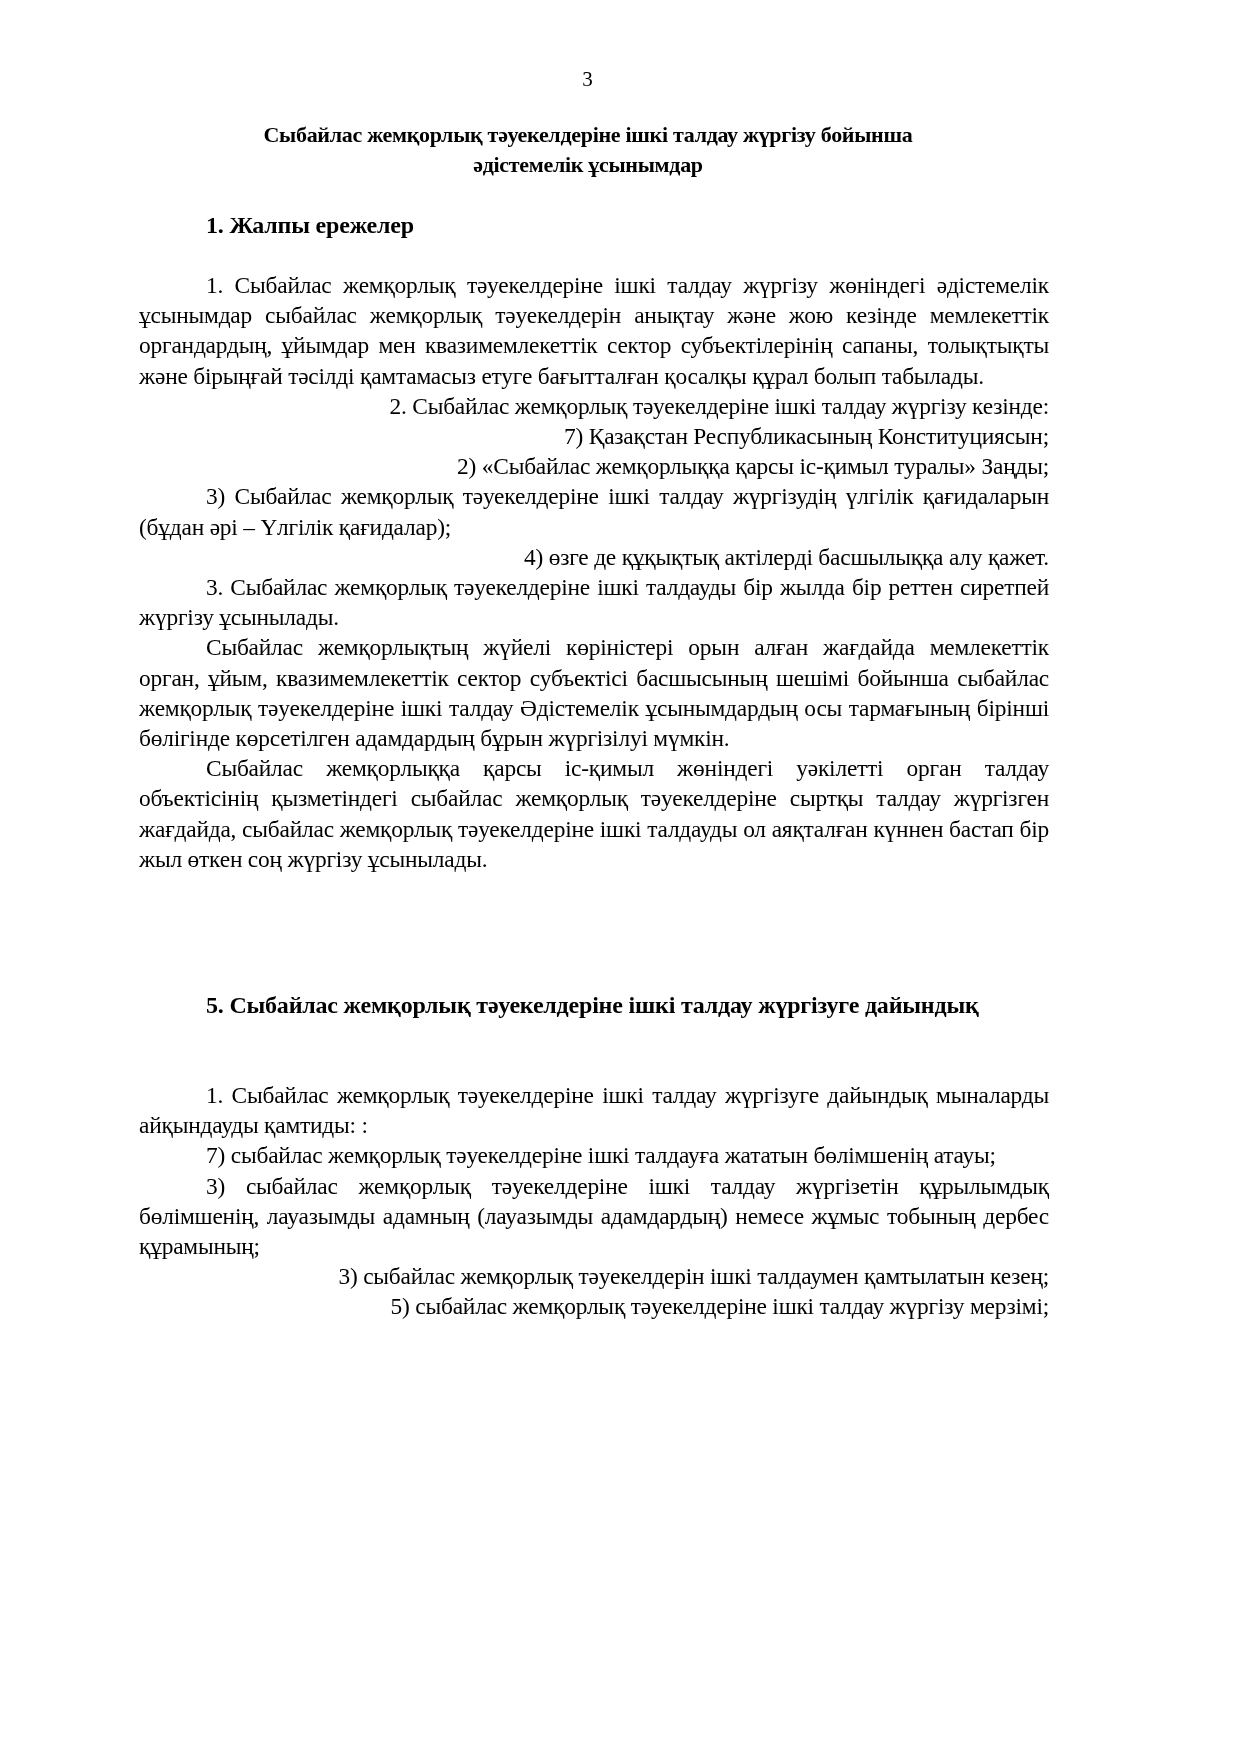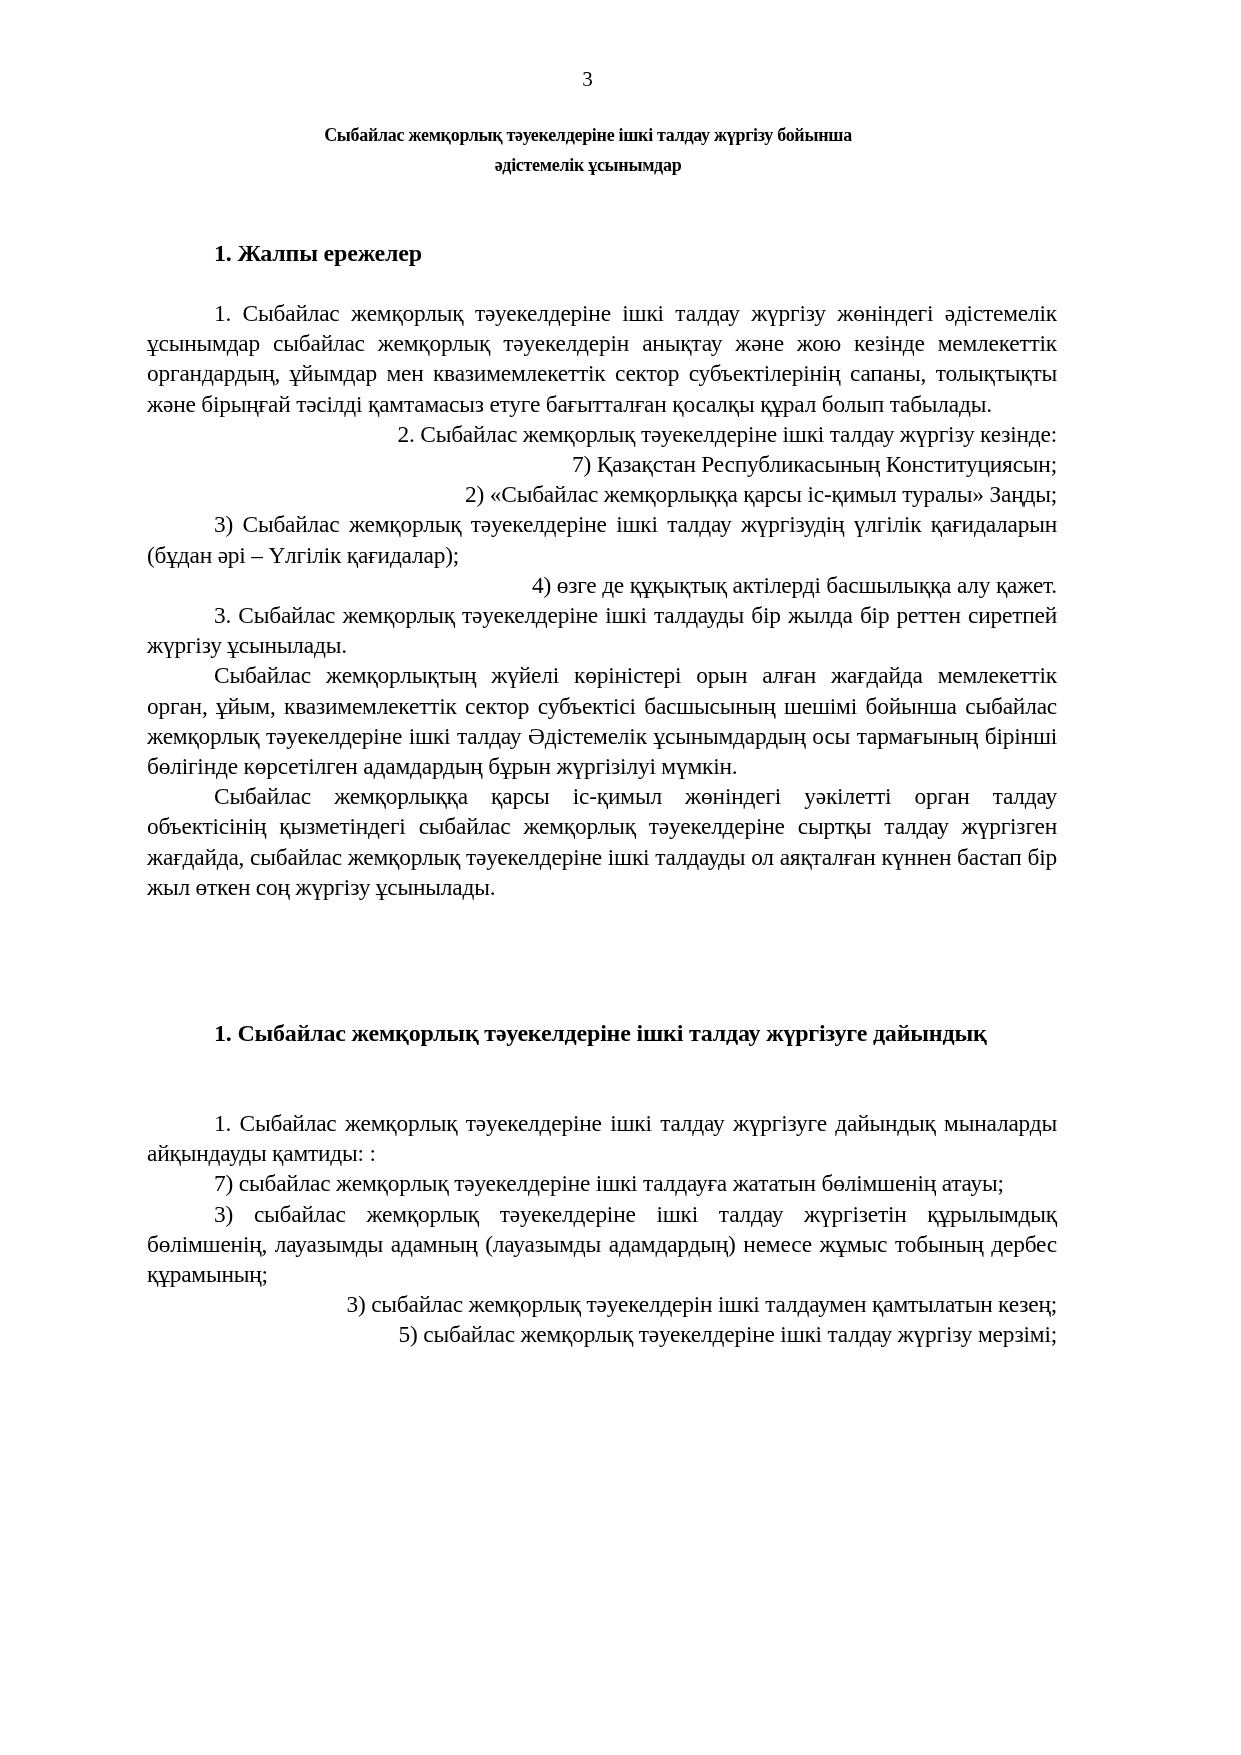--- a/index.html
+++ b/index.html
@@ -24,33 +24,32 @@
       font-size: 21px;
       line-height: 24px;
     }
     .title {
       position: absolute;
       top: 120px;
       left: 133px;
       width: 910px;
       text-align: center;
       font-weight: bold;
-      font-size: 18px;
+      font-size: 22px;
       line-height: 30px;
       letter-spacing: -0.3px;
     }
     .title div { display: block; }
     .content {
       position: absolute;
-      left: 147px;
+      left: 139px;
       width: 910px;
       font-size: 23.4px;
       line-height: 30.2px;
       letter-spacing: -0.2px;
-      margin-top: 28px;
     }
     .section-heading {
       font-weight: bold;
       font-size: 24px;
       line-height: 31px;
       text-indent: 67px;
       margin: 0;
     }
     p {
       margin: 0;
@@ -83,21 +82,21 @@
   <p class="nojust">7) Қазақстан Республикасының Конституциясын;</p>
   <p class="nojust">2) «Сыбайлас жемқорлыққа қарсы іс-қимыл туралы» Заңды;</p>
   <p>3) Сыбайлас жемқорлық тәуекелдеріне ішкі талдау жүргізудің үлгілік қағидаларын (бұдан әрі – Үлгілік қағидалар);</p>
   <p class="nojust">4) өзге де құқықтық актілерді басшылыққа алу қажет.</p>
   <p>3. Сыбайлас жемқорлық тәуекелдеріне ішкі талдауды бір жылда бір реттен сиретпей жүргізу ұсынылады.</p>
   <p>Сыбайлас жемқорлықтың жүйелі көріністері орын алған жағдайда мемлекеттік орган, ұйым, квазимемлекеттік сектор субъектісі басшысының шешімі бойынша сыбайлас жемқорлық тәуекелдеріне ішкі талдау Әдістемелік ұсынымдардың осы тармағының бірінші бөлігінде көрсетілген адамдардың бұрын жүргізілуі мүмкін.</p>
   <p>Сыбайлас жемқорлыққа қарсы іс-қимыл жөніндегі уәкілетті орган талдау объектісінің қызметіндегі сыбайлас жемқорлық тәуекелдеріне сыртқы талдау жүргізген жағдайда, сыбайлас жемқорлық тәуекелдеріне ішкі талдауды ол аяқталған күннен бастап бір жыл өткен соң жүргізу ұсынылады.</p>
 </div>
 
 <div class="content" id="sec2">
-  <div class="section-heading" style="text-align:left;">1. Сыбайлас жемқорлық тәуекелдеріне ішкі талдау жүргізуге дайындық</div>
+  <div class="section-heading" style="text-align:left;">5. Сыбайлас жемқорлық тәуекелдеріне ішкі талдау жүргізуге дайындық</div>
 </div>
 
 <div class="content" id="body2">
   <p>1. Сыбайлас жемқорлық тәуекелдеріне ішкі талдау жүргізуге дайындық мыналарды айқындауды қамтиды: :</p>
   <p>7) сыбайлас жемқорлық тәуекелдеріне ішкі талдауға жататын бөлімшенің атауы;</p>
   <p>3) сыбайлас жемқорлық тәуекелдеріне ішкі талдау жүргізетін құрылымдық бөлімшенің, лауазымды адамның (лауазымды адамдардың) немесе жұмыс тобының дербес құрамының;</p>
   <p class="nojust">3) сыбайлас жемқорлық тәуекелдерін ішкі талдаумен қамтылатын кезең;</p>
   <p class="nojust">5) сыбайлас жемқорлық тәуекелдеріне ішкі талдау жүргізу мерзімі;</p>
 </div>
 

